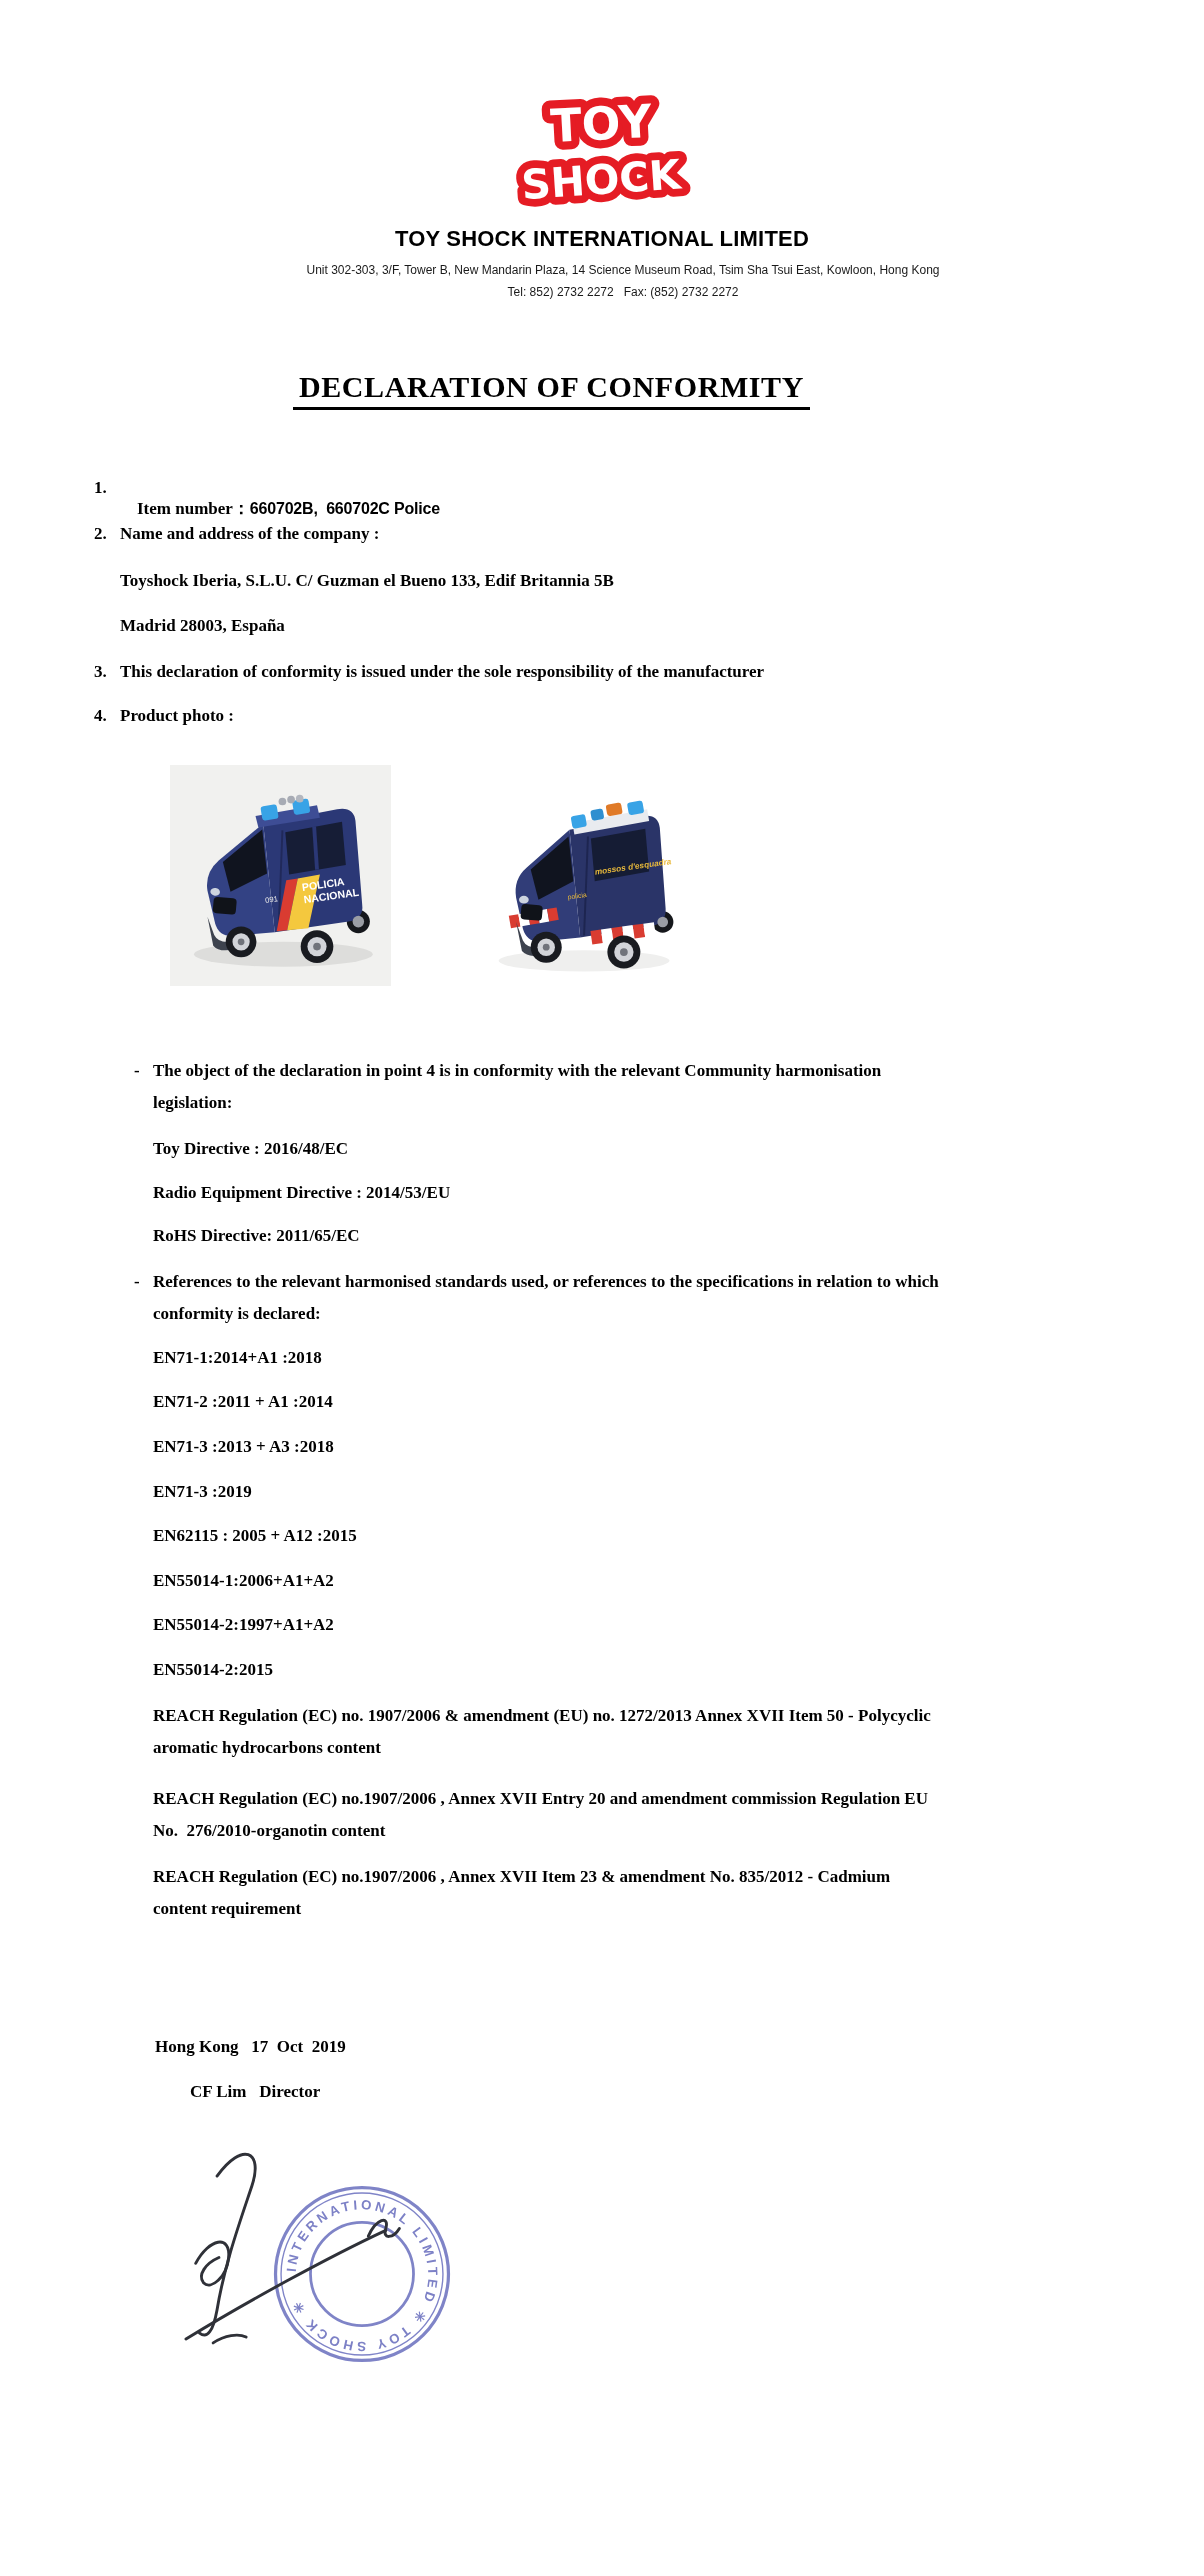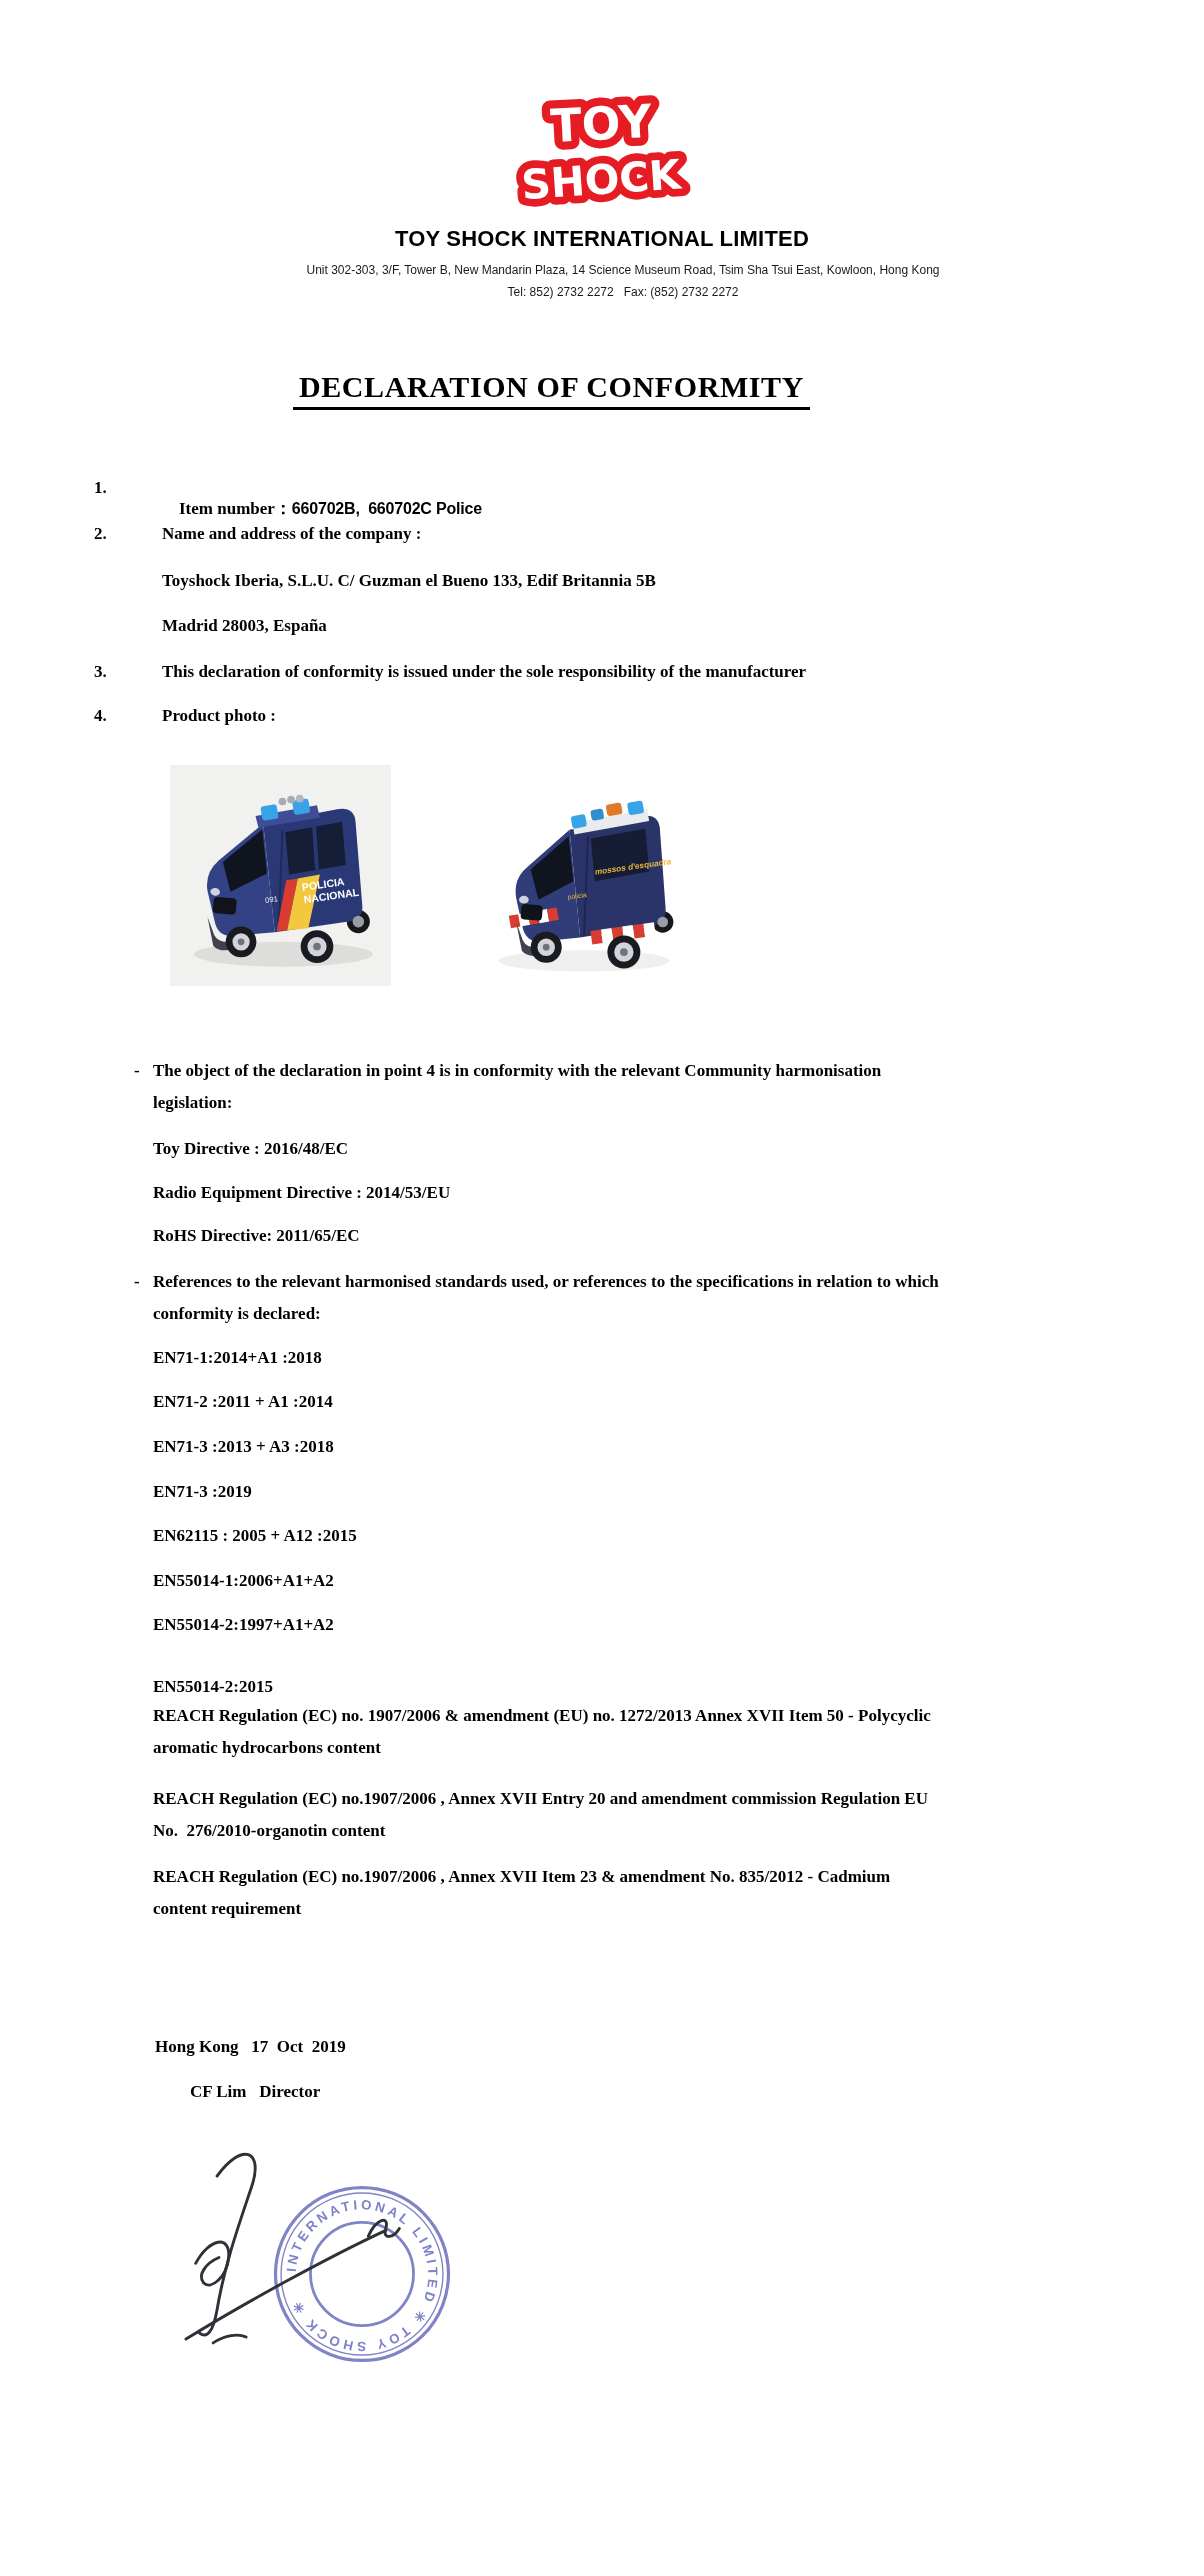--- a/index.html
+++ b/index.html
@@ -8,21 +8,21 @@
   .abs{position:absolute;white-space:pre-wrap;}
   .sans{font-family:"Liberation Sans", sans-serif;margin-top:32px;}
   .serifb{font-family:"Liberation Serif", serif;font-weight:bold;font-size:17px;line-height:1.25;}
   .hdr-name{font-size:22px;font-weight:bold;letter-spacing:0.2px;}
   .hdr-small{font-size:12px;color:#1a1a1a;padding-left:21px;}
   .center{left:0;width:1204px;text-align:center;}
   .title-wrap{left:0;width:1087px;text-align:center;}
   .title-text{display:inline-block;font-size:30px;font-weight:bold;letter-spacing:0.6px;
               border-bottom:3.9px solid #000;padding:0 5.8px 2.9px 5.8px;}
   .num{left:94px;}
-  .itm{left:120px;margin-left:42px;}
+  .itm{left:120px;}
   .sub{left:153px;}
   .dash{left:134px;}
   .item-value{font-family:"Liberation Sans", sans-serif;font-size:16px;letter-spacing:-0.2px;}
   .photo{position:absolute;}
   .photo-left{left:170px;top:765px;width:221px;height:221px;background:#f1f1ef;}
   .photo-right{left:482px;top:755px;width:209px;height:233px;background:#ffffff;}
   svg{display:block;}
 </style>
 </head>
 <body>
@@ -154,21 +154,21 @@
   <div class="abs serifb sub" style="top:1271px;">References to the relevant harmonised standards used, or references to the specifications in relation to which</div>
   <div class="abs serifb sub" style="top:1303px;">conformity is declared:</div>
 
   <div class="abs serifb sub" style="top:1347px;">EN71-1:2014+A1 :2018</div>
   <div class="abs serifb sub" style="top:1391px;">EN71-2 :2011 + A1 :2014</div>
   <div class="abs serifb sub" style="top:1436px;">EN71-3 :2013 + A3 :2018</div>
   <div class="abs serifb sub" style="top:1481px;">EN71-3 :2019</div>
   <div class="abs serifb sub" style="top:1525px;">EN62115 : 2005 + A12 :2015</div>
   <div class="abs serifb sub" style="top:1570px;">EN55014-1:2006+A1+A2</div>
   <div class="abs serifb sub" style="top:1614px;">EN55014-2:1997+A1+A2</div>
-  <div class="abs serifb sub" style="top:1659px;margin-top:17px;">EN55014-2:2015</div>
+  <div class="abs serifb sub" style="top:1659px;">EN55014-2:2015</div>
 
   <div class="abs serifb sub" style="top:1705px;">REACH Regulation (EC) no. 1907/2006 &amp; amendment (EU) no. 1272/2013 Annex XVII Item 50 - Polycyclic</div>
   <div class="abs serifb sub" style="top:1737px;">aromatic hydrocarbons content</div>
   <div class="abs serifb sub" style="top:1788px;">REACH Regulation (EC) no.1907/2006 , Annex XVII Entry 20 and amendment commission Regulation EU</div>
   <div class="abs serifb sub" style="top:1820px;">No.  276/2010-organotin content</div>
   <div class="abs serifb sub" style="top:1866px;">REACH Regulation (EC) no.1907/2006 , Annex XVII Item 23 &amp; amendment No. 835/2012 - Cadmium</div>
   <div class="abs serifb sub" style="top:1898px;">content requirement</div>
 
   <div class="abs serifb" style="left:155px;top:2036px;">Hong Kong   17  Oct  2019</div>
   <div class="abs serifb" style="left:190px;top:2081px;">CF Lim   Director</div>

